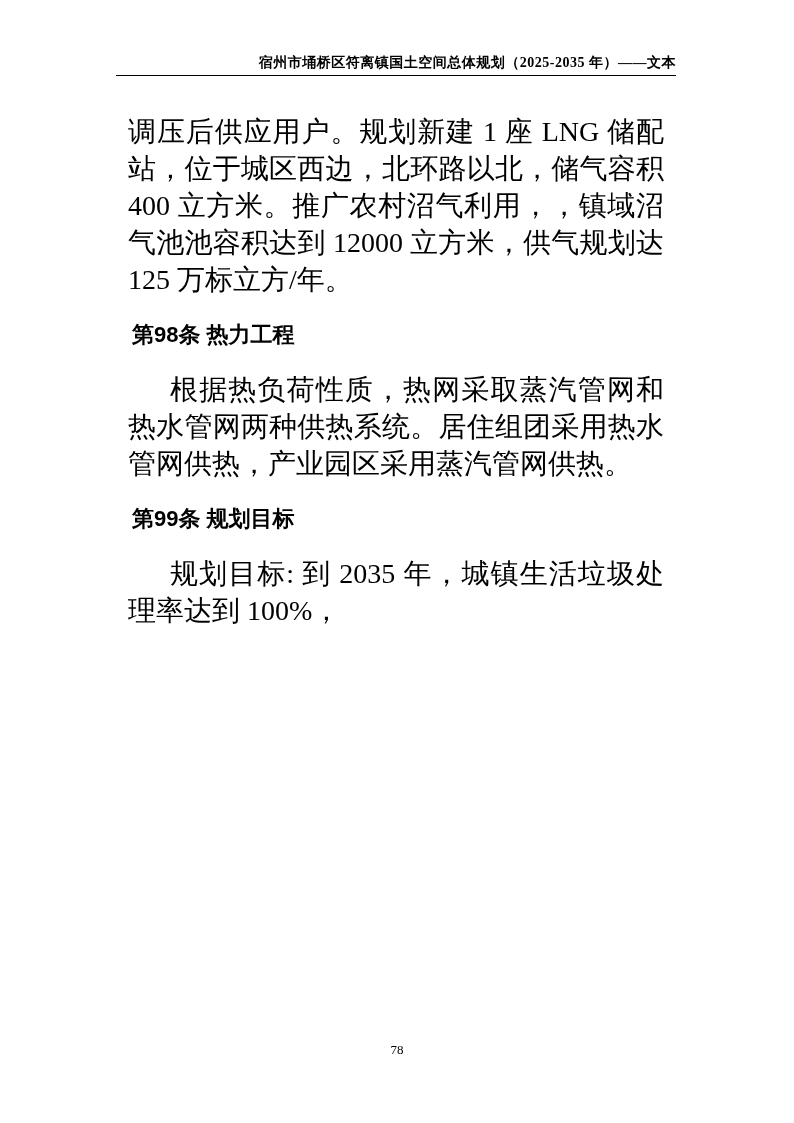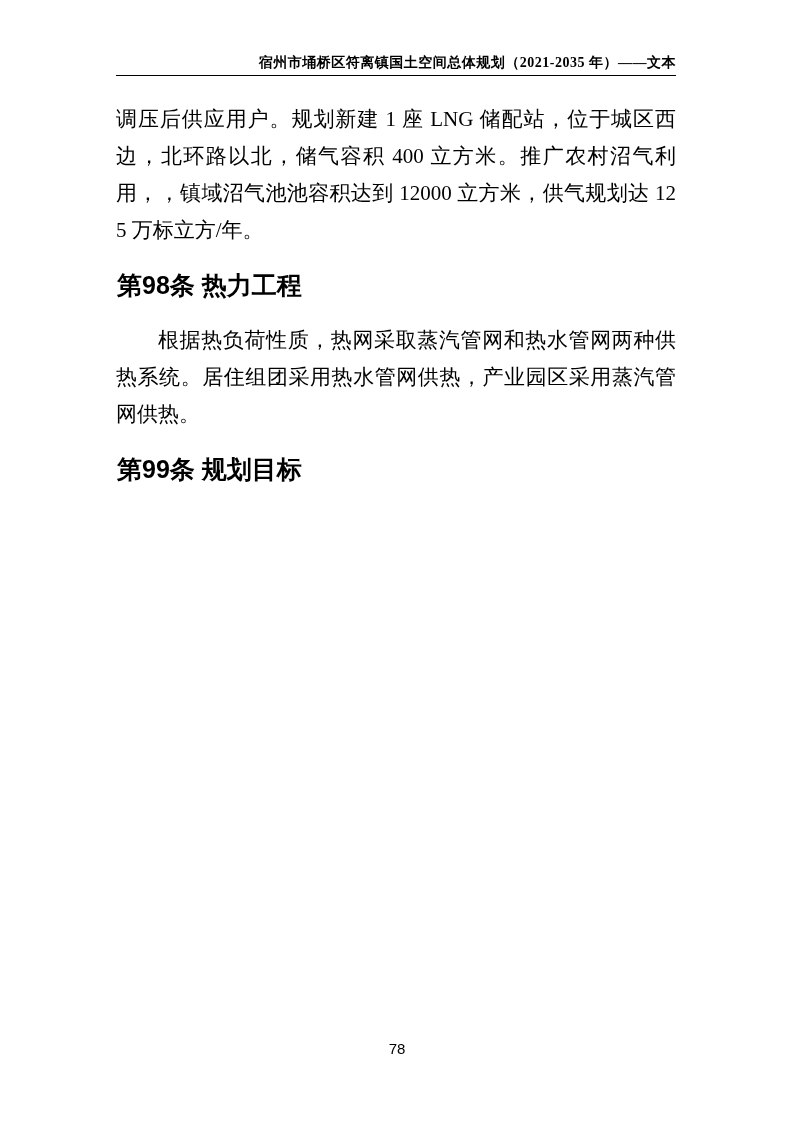--- a/index.html
+++ b/index.html
@@ -26,63 +26,64 @@
   .header-title {
     font-size: 14px;
     line-height: 16px;
     font-weight: bold;
     letter-spacing: 0.5px;
   }
   .body {
     padding-top: 25px;
   }
   .para {
-    margin: 0;
-    font-size: 21px;
+    margin: 12px;
+    font-size: 28px;
     line-height: 37px;
     text-align: justify;
     text-indent: 42px;
     word-break: break-all;
   }
   .para.continuation {
     text-indent: 0;
   }
   .heading {
-    margin: 18px 1px;
-    font-size: 25px;
+    margin: 18px 16px;
+    font-size: 22px;
     line-height: 37px;
     font-weight: bold;
     font-family: "Liberation Sans", "DejaVu Sans", sans-serif;
     text-indent: 0;
   }
   .footer {
     position: absolute;
     left: 0;
     right: 0;
     top: 1040px;
     text-align: center;
   }
   .page-number {
-    font-size: 15px;
-    font-family: Liberation Sans, sans-serif;
+    font-size: 13px;
+    font-family: Liberation Serif, serif;
   }
 </style>
 </head>
 <body>
 
 <div class="page">
 
   <div class="header">
-    <div class="header-title">宿州市埇桥区符离镇国土空间总体规划（2021-2035 年）——文本</div>
+    <div class="header-title">宿州市埇桥区符离镇国土空间总体规划（2025-2035 年）——文本</div>
   </div>
 
   <div class="body">
     <p class="para continuation">调压后供应用户。规划新建 1 座 LNG 储配站，位于城区西边，北环路以北，储气容积 400 立方米。推广农村沼气利用，，镇域沼气池池容积达到 12000 立方米，供气规划达 125 万标立方/年。</p>
     <h2 class="heading">第98条 热力工程</h2>
     <p class="para">根据热负荷性质，热网采取蒸汽管网和热水管网两种供热系统。居住组团采用热水管网供热，产业园区采用蒸汽管网供热。</p>
     <h2 class="heading">第99条 规划目标</h2>
+    <p class="para">规划目标: 到 2035 年，城镇生活垃圾处理率达到 100%，</p>
   </div>
 
   <div class="footer">
     <span class="page-number">78</span>
   </div>
 
 </div>
 
 </body></html>

